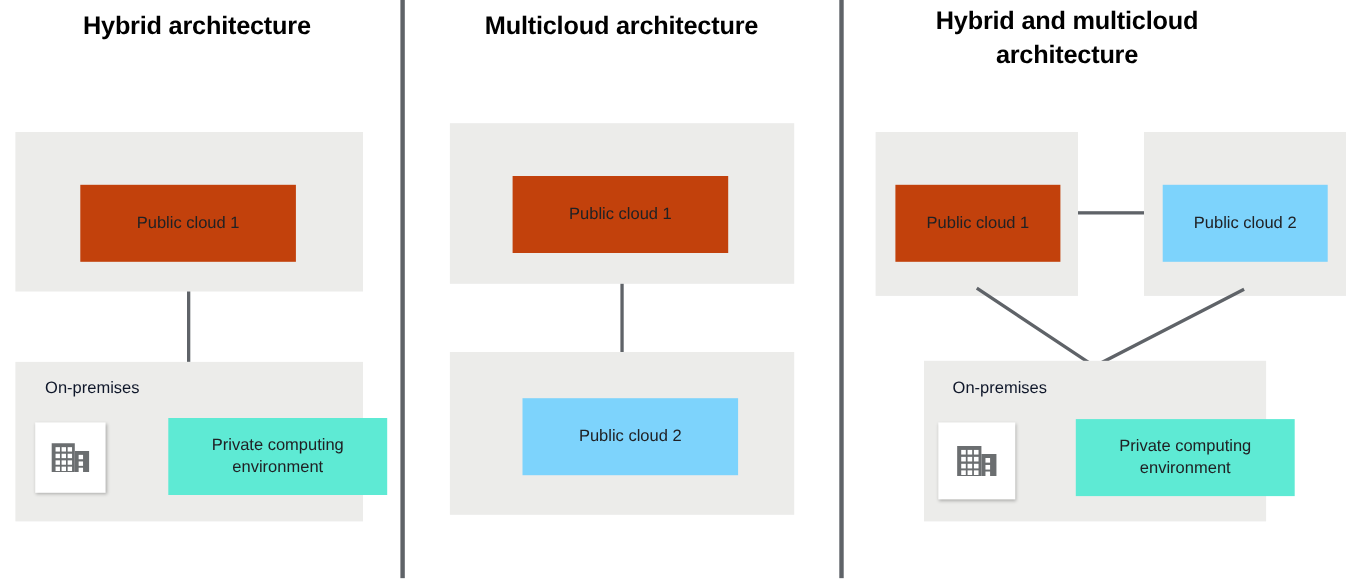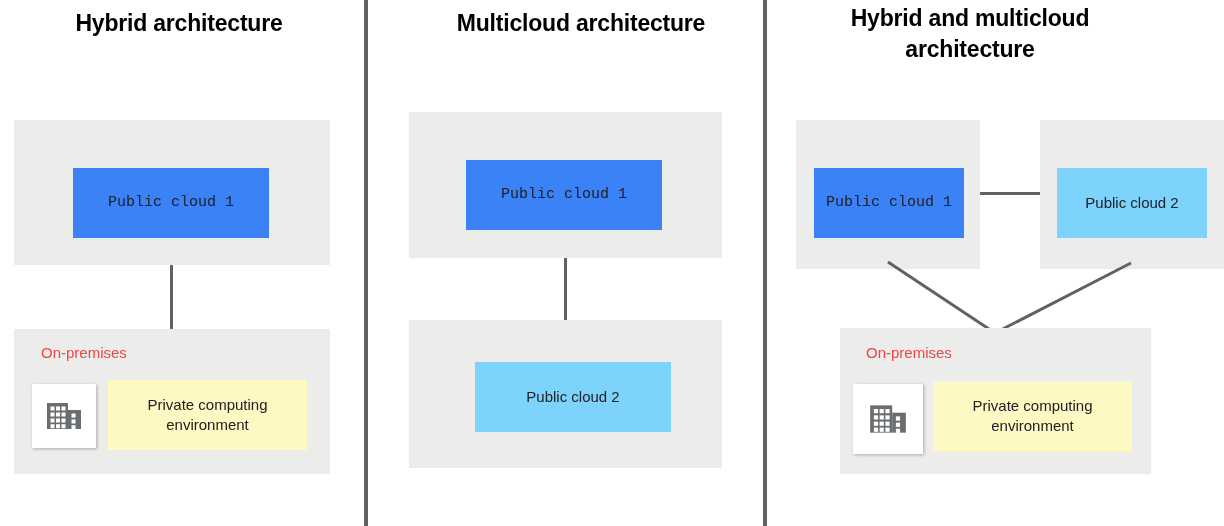--- a/index.html
+++ b/index.html
@@ -54,29 +54,29 @@
     display: flex;
     align-items: center;
     justify-content: center;
     text-align: center;
     font-size: 15px;
     line-height: 1.35;
     color: #202124;
     box-sizing: border-box;
     padding: 2px 6px;
   }
-  .box-blue   { background: #3b82f6; font-family: Liberation Mono, monospace; }
+  .box-blue   { background: #c2410c; }
   .box-yellow { background: #7dd3fc; }
-  .box-green  { background: #fef9c3; }
+  .box-green  { background: #5eead4; margin-left: 45px; }
 
   
   .zone-label {
     position: absolute;
     font-size: 15px;
-    color: #ef4444;
+    color: #0f172a;
     white-space: nowrap;
   }
 
   
   .connector-v {
     position: absolute;
     width: 3px;
     background: #5f6368;
   }
   .connector-h {
@@ -141,21 +141,21 @@
           <rect x="27.5" y="29.2" width="4" height="4"></rect>
         </g>
       </svg>
     </span>
   </div>
 
   <div class="box box-green" style="left:108px; top:380px; width:199px; height:70px;">Private computing environment</div>
 
   <div class="divider" id="divider-1"></div>
 
-  <div class="panel-title" style="left:416px; width:330px; top:8px;">Multicloud architecture</div>
+  <div class="panel-title" style="left:400px; width:330px; top:8px;">Multicloud architecture</div>
 
   <div class="zone" style="left:409px; top:112px; width:313px; height:146px;"></div>
 
   <div class="box box-blue" style="left:466px; top:160px; width:196px; height:70px;">Public cloud 1</div>
 
   <div class="connector-v" style="left:564px; top:258px; height:62px;"></div>
 
   <div class="zone" style="left:409px; top:320px; width:313px; height:148px;"></div>
 
   <div class="box box-yellow" style="left:475px; top:362px; width:196px; height:70px;">Public cloud 2</div>

